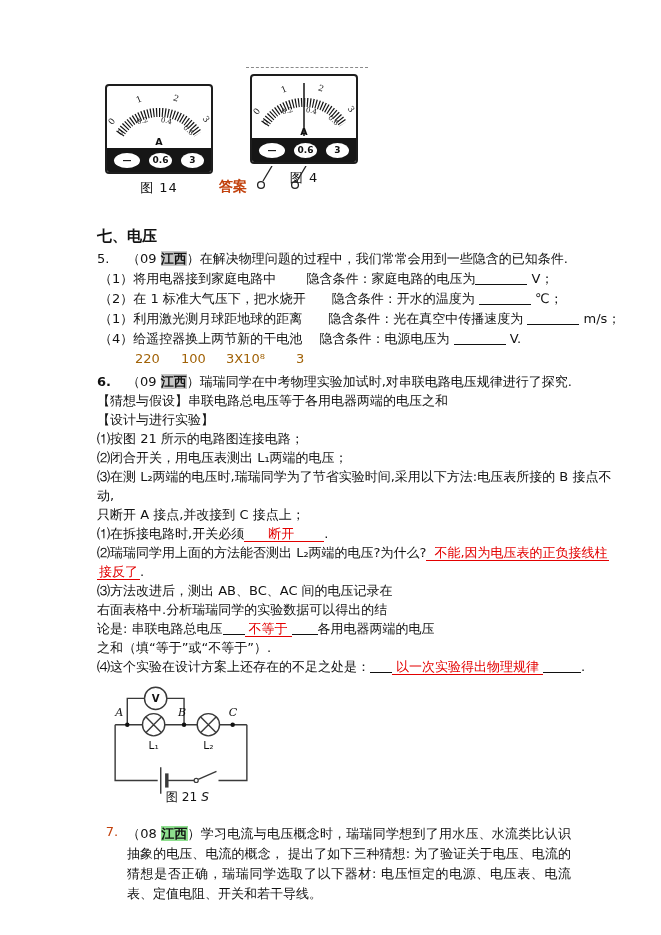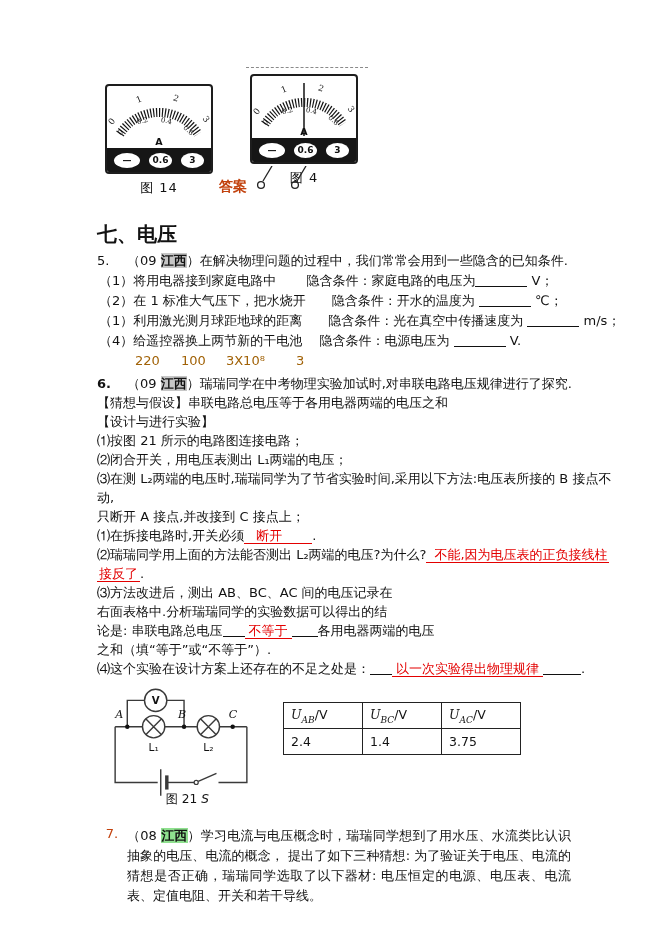--- a/index.html
+++ b/index.html
@@ -25,21 +25,21 @@
   .strip{background:#161616;height:24px;display:flex;align-items:center;justify-content:space-between;padding:0 7px;}
   .term{background:#fff;color:#111;border-radius:50%;height:15px;min-width:23px;
         font-size:9px;line-height:15px;font-weight:bold;text-align:center;}
   .m-caption{margin-top:5px;font-size:13px;letter-spacing:1px;}
   .dash-top{position:absolute;left:-4px;right:-10px;top:-7px;border-top:1px dashed #8a8a8a;}
   .leads{position:absolute;left:0;top:92px;}
   .lead-line{stroke:#222;stroke-width:1.3;fill:none;}
   .answer-label{position:absolute;left:122px;top:108px;font-weight:bold;font-size:14px;}
 
   
-  .sec-title{font-weight:bold;font-size:20px;margin:9px 0 3px 0;}
+  .sec-title{font-weight:bold;font-size:15px;margin:15px 0 3px 0;}
   .qline{line-height:20px;white-space:nowrap;}
   .q6 .qline{line-height:19px;}
   .qnum{display:inline-block;width:30px;}
   .bold{font-weight:bold;}
   .hl-gray{background:#c6c6c6;font-weight:bold;}
   .hl-green{background:#8fe08f;font-weight:bold;}
   .red{color:#c2410c;text-align:center;}
   .dred{color:#a16207;}
   .ansred{color:#e30000;border-bottom:1px solid #e30000;padding:0 4px;}
   .blank{display:inline-block;border-bottom:1px solid #111;height:14px;vertical-align:-2px;}
@@ -160,21 +160,21 @@
       <span class="qnum bold">6.</span><span>（09 </span><span class="hl-gray">江西</span><span>）</span><span>瑞瑞同学在中考物理实验加试时,对串联电路电压规律进行了探究.</span>
     </div>
     <div class="qline">【猜想与假设】串联电路总电压等于各用电器两端的电压之和</div>
     <div class="qline">【设计与进行实验】</div>
     <div class="qline">⑴按图 21 所示的电路图连接电路；</div>
     <div class="qline">⑵闭合开关，用电压表测出 L₁两端的电压；</div>
     <div class="qline">⑶在测 L₂两端的电压时,瑞瑞同学为了节省实验时间,采用以下方法:电压表所接的 B 接点不</div>
     <div class="qline">动,</div>
     <div class="qline">只断开 A 接点,并改接到 C 接点上；</div>
     <div class="qline">
-      <span>⑴在拆接电路时,开关必须</span><span class="ansred" style="padding:0 30px 0 12px">断开</span><span>.</span>
+      <span>⑴在拆接电路时,开关必须</span><span class="ansred" style="padding:0 30px 0 24px">断开</span><span>.</span>
     </div>
     <div class="qline">
       <span>⑵瑞瑞同学用上面的方法能否测出 L₂两端的电压?为什么?</span><span class="ansred" style="padding:0 1px 0 8px">不能,因为电压表的正负接线柱</span>
     </div>
     <div class="qline">
       <span class="ansred" style="padding:0 2px">接反了</span><span>.</span>
     </div>
     <div class="qline">⑶方法改进后，测出 AB、BC、AC 间的电压记录在</div>
     <div class="qline">右面表格中.分析瑞瑞同学的实验数据可以得出的结</div>
     <div class="qline">
@@ -215,34 +215,20 @@
         <path class="wire" d="M40.2,32.2 L55.8,47.8 M55.8,32.2 L40.2,47.8"></path>
         <circle class="lamp" cx="102" cy="40" r="11"></circle>
         <path class="wire" d="M94.2,32.2 L109.8,47.8 M109.8,32.2 L94.2,47.8"></path>
         <text class="llabel" x="48" y="64">L₁</text>
         <text class="llabel" x="102" y="64">L₂</text>
 
         <text class="cap" x="60" y="115">图 21</text>
         <text class="cap" x="95" y="115" font-style="italic">S</text>
       </svg>
 
-      <table class="vtable">
-        <tbody>
-            <tr>
-          <td><span class="usym">U</span><sub>AB</sub><span>/V</span></td>
-          <td><span class="usym">U</span><sub>BC</sub><span>/V</span></td>
-          <td><span class="usym">U</span><sub>AC</sub><span>/V</span></td>
-        </tr>
-        <tr>
-          <td>2.4</td>
-          <td>1.4</td>
-          <td>3.75</td>
-        </tr>
-      </tbody>
-        </table>
     </div>
   </div>
 
   <div class="q7">
     <span class="qnum red">7.</span>
     <div class="body">
       <span>（08 </span><span class="hl-green">江西</span><span>）学习电流与电压概念时，瑞瑞同学想到了用水压、水流类比认识抽象的电压、电流的概念， 提出了如下三种猜想: 为了验证关于电压、电流的猜想是否正确，瑞瑞同学选取了以下器材: 电压恒定的电源、电压表、电流表、定值电阻、开关和若干导线。</span>
     </div>
   </div>
 

